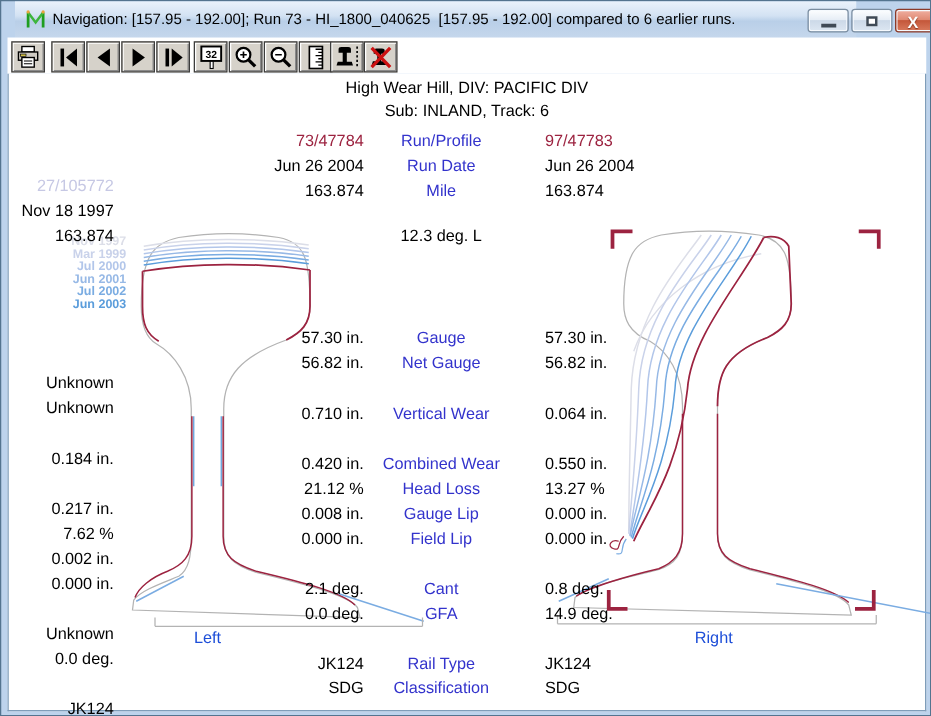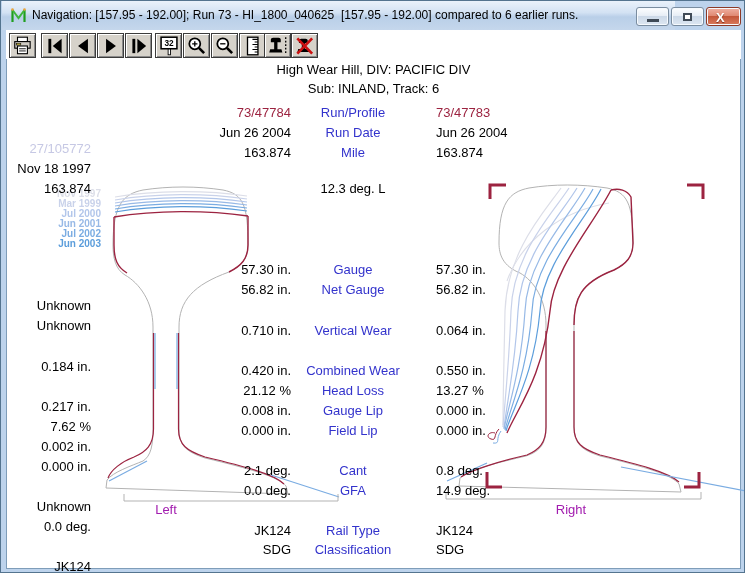--- a/index.html
+++ b/index.html
@@ -5,21 +5,21 @@
   html,body{margin:0;padding:0;background:#888;}
   *{box-sizing:border-box;}
   .window{
     position:relative;width:745px;height:573px;
     background:#bdd3ec;border:1px solid #54748f;
     font-family:"Liberation Sans","DejaVu Sans",sans-serif;
     overflow:hidden;
   }
   
   .titlebar{
-    position:absolute;left:1px;top:0;width:673px;height:29px;
+    position:absolute;left:11px;top:0;width:673px;height:29px;
     background:linear-gradient(#eaf2fb 0%,#d3e2f3 40%,#b9cfe8 55%,#c5d7ec 100%);
   }
   .app-icon{position:absolute;left:8px;top:6px;width:17px;height:17px;}
   .title-text{
     position:absolute;left:30px;top:7px;font-size:12px;color:#000;
     white-space:pre;letter-spacing:0;
   }
   .winbtn{
     position:absolute;top:6px;height:19px;width:33px;border-radius:3px;
     border:1px solid #7a8da0;
@@ -49,21 +49,21 @@
   .hdr{position:absolute;left:10px;width:725px;text-align:center;font-size:13px;color:#000;}
   
   .row{position:absolute;left:0;width:745px;height:16px;font-size:13px;color:#000;}
   .c1{position:absolute;left:2px;width:88px;text-align:right;margin-top:36px;}
   .c2{position:absolute;left:130px;width:160px;text-align:right;}
   .lab{position:absolute;left:287px;width:130px;text-align:center;color:#3333cc;}
   .c3{position:absolute;left:435px;width:140px;text-align:left;}
   .red{color:#9c2340;}
   .ghost{color:#c6c8e4;}
   .center-val{position:absolute;left:287px;width:130px;text-align:center;color:#000;}
-  .side-label{position:absolute;font-size:13px;color:#a21caf;text-align:center;}
+  .side-label{position:absolute;font-size:13px;color:#1d4ed8;text-align:center;}
   .legend{position:absolute;left:10px;top:188px;width:90px;font-size:10px;line-height:10px;text-align:right;font-weight:bold;}
   .profile-svg{position:absolute;}
 </style>
 </head>
 <body>
 
 <div class="window">
 
   <div class="titlebar">
     <svg class="app-icon" viewBox="0 0 17 17">
@@ -233,21 +233,21 @@
     <div style="color: rgb(178, 198, 234);">Jul 2000</div>
     <div style="color: rgb(151, 185, 230);">Jun 2001</div>
     <div style="color: rgb(122, 172, 226);">Jul 2002</div>
     <div style="color: rgb(91, 157, 219);">Jun 2003</div>
   </div>
 
   <div class="row" style="top:104px">
     <span class="c1 ghost">27/105772</span>
     <span class="c2 red">73/47784</span>
     <span class="lab">Run/Profile</span>
-    <span class="c3 red">73/47783</span>
+    <span class="c3 red">97/47783</span>
   </div>
   <div class="row" style="top:124px">
     <span class="c1">Nov 18 1997</span>
     <span class="c2">Jun 26 2004</span>
     <span class="lab">Run Date</span>
     <span class="c3">Jun 26 2004</span>
   </div>
   <div class="row" style="top:144px">
     <span class="c1">163.874</span>
     <span class="c2">163.874</span>

